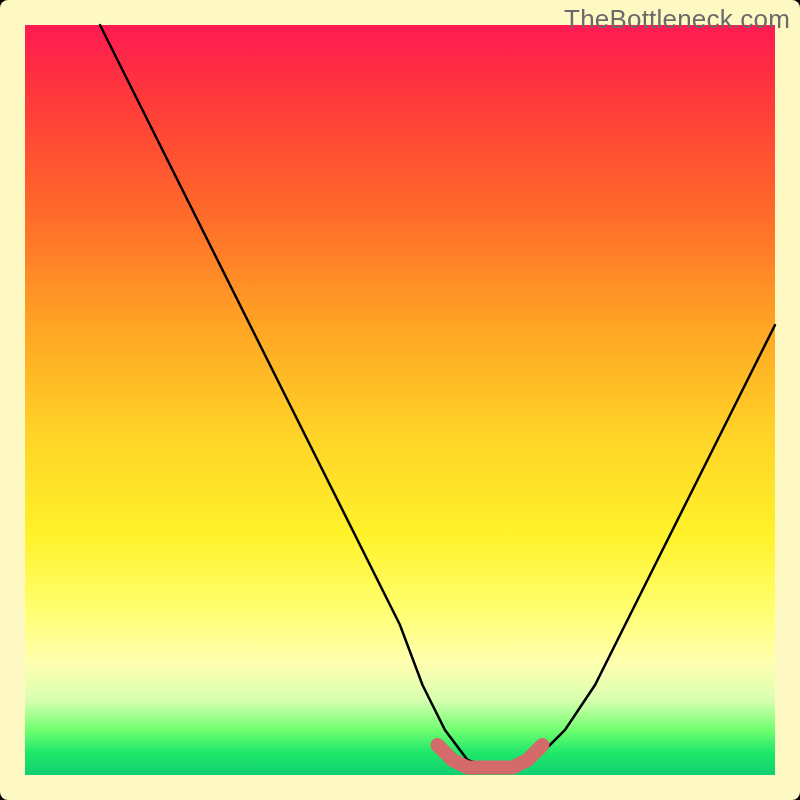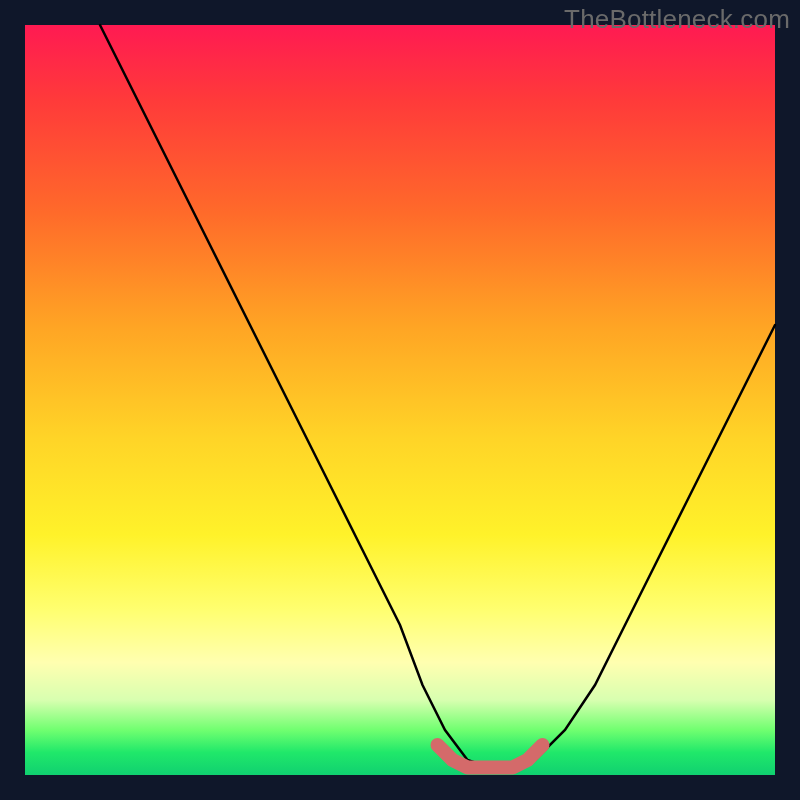--- a/index.html
+++ b/index.html
@@ -7,21 +7,22 @@
     padding: 0;
     width: 800px;
     height: 800px;
     background: #000;
     overflow: hidden;
   }
   .frame {
     position: relative;
     width: 800px;
     height: 800px;
-    background: #0f172a;
+    background: #fef9c3;
+    border-radius: 8px;
   }
   .plot-area {
     position: absolute;
     left: 25px;
     top: 25px;
     width: 750px;
     height: 750px;
     background: linear-gradient(to bottom,
       #ff1a52 0%,
       #ff3a3a 10%,

